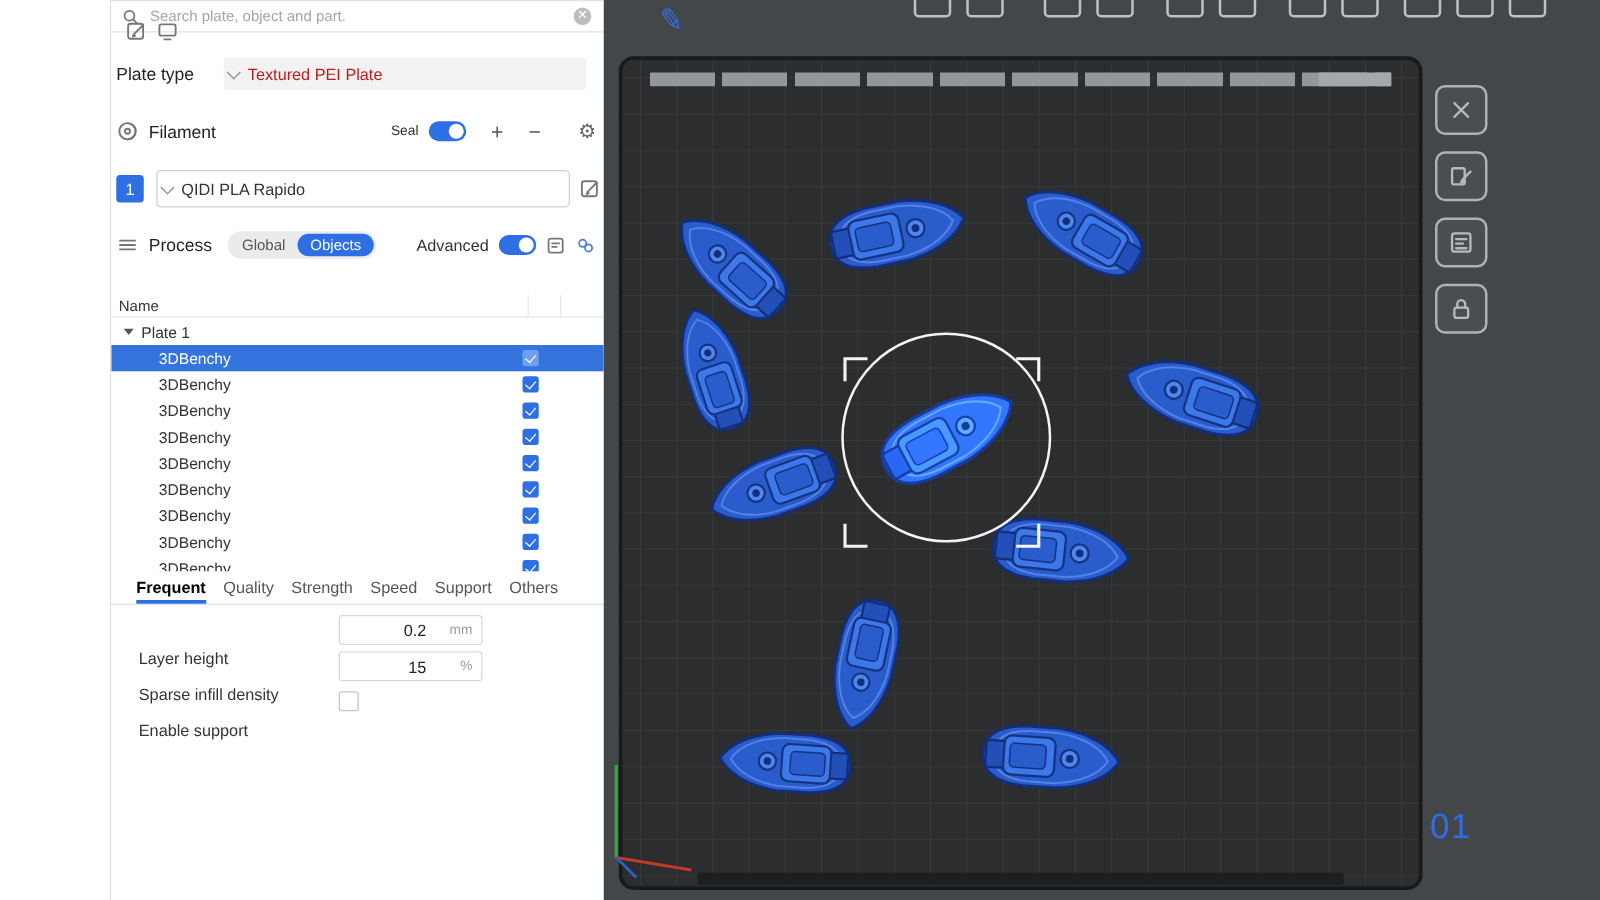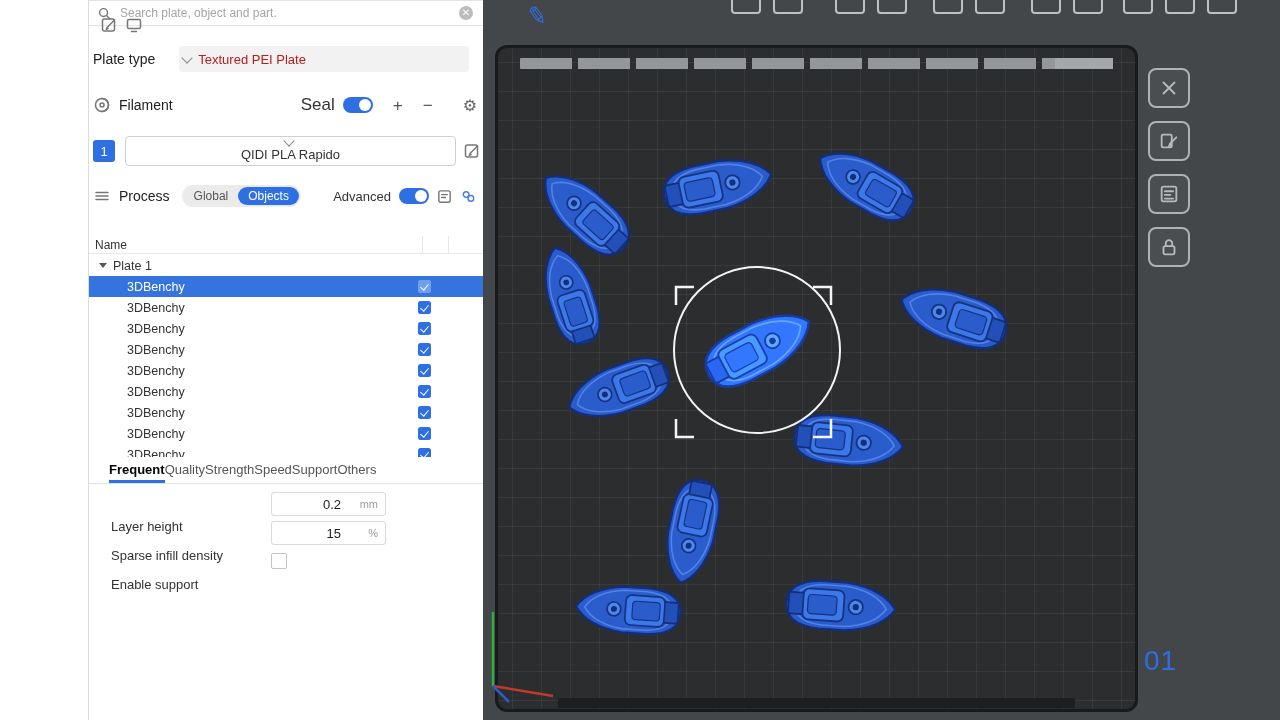--- a/index.html
+++ b/index.html
@@ -13,50 +13,50 @@
   .row{position:absolute;display:flex;align-items:center;}
   .printer-row{left:4px;top:9px;width:388px;height:32px;}
   .combo{display:flex;align-items:center;height:30px;border:1px solid #cfcfcf;border-radius:4px;background:#fff;font-size:13px;color:#333;box-sizing:border-box;}
   .printer-combo{width:338px;}
   .icon-btn{margin-left:7px;flex:none;display:flex;align-items:center;justify-content:center;}
   .plate-row{left:4px;top:45px;width:388px;height:28px;}
   .plate-label{font-size:14px;color:#222;}
   .plate-select{margin-left:24px;width:290px;height:26px;background:#f2f2f2;border-radius:3px;display:flex;align-items:center;font-size:13px;color:#b91c1c;text-align:right;}
   .fil-header{left:4px;top:90px;width:384px;height:30px;}
   .section-title{font-size:14px;color:#222;margin-left:8px;}
-  .seal-label{margin-left:auto;font-size:17px;color:#333;}
+  .seal-label{margin-left:auto;font-size:11px;color:#333;}
   .toggle{position:relative;width:30px;height:16px;border-radius:8px;background:#c9c9c9;margin-left:8px;flex:none;}
   .toggle.on{background:#2f6fe4;}
   .toggle .knob{position:absolute;top:2px;left:2px;width:12px;height:12px;border-radius:50%;background:#fff;transition:left .1s;}
   .toggle.on .knob{left:16px;}
   .pm-btn{margin-left:20px;font-size:17px;color:#555;line-height:1;cursor:default;}
   .gear{margin-left:30px;font-size:16px;color:#666;}
   .fil-row{left:4px;top:135px;width:388px;height:32px;}
   .slot-num{width:22px;height:22px;border-radius:3px;background:#2f6fe4;color:#fff;font-size:13px;display:flex;align-items:center;justify-content:center;flex:none;}
-  .fil-combo{margin-left:10px;width:386px;flex-direction:column;}
+  .fil-combo{margin-left:10px;width:386px;}
   .proc-header{left:4px;top:182px;width:384px;height:28px;}
   .scope-pill{margin-left:12px;height:22px;background:#ebebeb;border-radius:11px;display:flex;align-items:center;padding:0 2px;}
   .scope-item{font-size:12px;color:#555;padding:0 10px;line-height:18px;border-radius:10px;}
   .scope-item.active{background:#2f6fe4;color:#fff;}
   .adv-label{margin-left:auto;font-size:13px;color:#333;}
   .search-row{left:0;top:211px;width:394px;height:24px;border-top:1px solid #e3e3e3;border-bottom:1px solid #e3e3e3;display:flex;align-items:center;}
   .search-input{flex:1;border:none;outline:none;font-size:12px;color:#333;margin-left:6px;font-family:"Liberation Sans",sans-serif;}
   .search-input::placeholder{color:#a5a5a5;}
   .clear-btn{width:14px;height:14px;border-radius:50%;background:#bdbdbd;color:#fff;font-size:10px;line-height:14px;text-align:center;margin-right:10px;flex:none;}
   .tbl-header{left:0;top:236px;width:394px;height:18px;border-bottom:1px solid #e8e8e8;font-size:12px;color:#333;display:flex;align-items:center;padding-left:6px;box-sizing:border-box;position:absolute;}
   .hdr-sep{position:absolute;top:0;height:18px;width:1px;background:#e8e8e8;}
   .object-list{position:absolute;left:0;top:255px;width:394px;height:202px;overflow:hidden;}
   .obj-row{position:relative;height:21px;display:flex;align-items:center;font-size:12.5px;color:#333;padding-left:8px;box-sizing:border-box;text-align:right;}
   .obj-row .tri{width:0;height:0;border:4px solid transparent;border-top:5px solid #555;margin:4px 6px 0 2px;flex:none;}
   .obj-row.child{padding-left:38px;}
   .obj-row.selected{background:#3574de;color:#fff;}
   .cb{position:absolute;right:52px;top:4px;width:13px;height:13px;background:#2f6fe4;border-radius:2.5px;}
   .cb::after{content:"";position:absolute;left:4px;top:1.5px;width:4px;height:7px;border:solid #fff;border-width:0 1.6px 1.6px 0;transform:rotate(40deg);}
   .obj-row.selected .cb{background:#6ea0f0;}
-  .tabs{position:absolute;left:0;top:457px;width:394px;height:27px;border-bottom:1px solid #e2e2e2;display:flex;align-items:flex-end;padding-left:20px;box-sizing:border-box;}
+  .tabs{position:absolute;left:0;top:457px;width:394px;height:27px;border-bottom:1px solid #e2e2e2;display:flex;align-items:flex-end;padding-left:20px;box-sizing:border-box;gap:14px;}
   .tab{font-size:13px;color:#555;padding-bottom:6px;}
   .tab.active{color:#000;font-weight:700;border-bottom:3px solid #2f6fe4;padding-bottom:3px;}
   .settings{position:absolute;left:0;top:492px;width:394px;}
   .setting-row{position:relative;height:24px;margin-bottom:5px;}
   .setting-label{position:absolute;left:22px;top:4px;font-size:13px;color:#333;margin-top:23px;}
   .field{position:absolute;left:182px;top:0;width:115px;height:24px;border:1px solid #d9d9d9;border-radius:3px;display:flex;align-items:center;padding:0 7px;box-sizing:border-box;background:#fff;}
   .field input{border:none;outline:none;width:60px;font-size:13px;color:#222;font-family:"Liberation Sans",sans-serif;background:transparent;text-align:right;}
   .unit{margin-left:auto;font-size:11px;color:#9b9b9b;}
   .spin{display:flex;flex-direction:column;margin-right:8px;gap:2px;}
   .spin i{display:block;width:6px;height:6px;border-left:1.4px solid #888;border-bottom:1.4px solid #888;}

